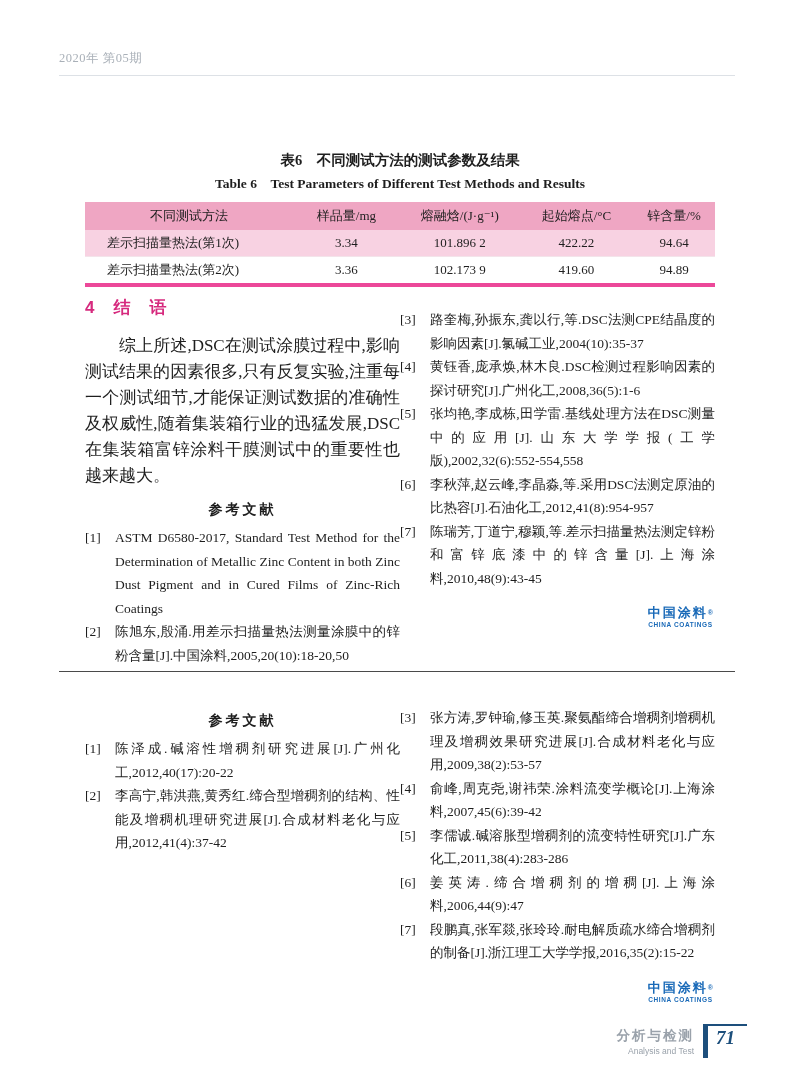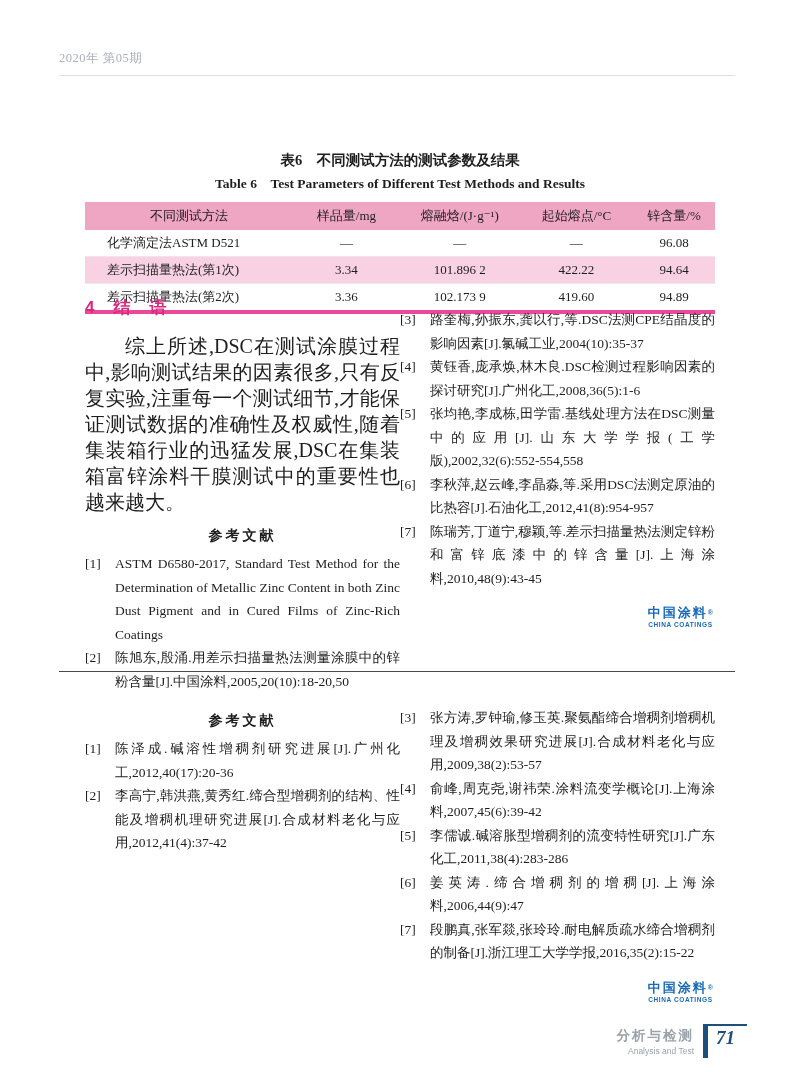--- a/index.html
+++ b/index.html
@@ -38,21 +38,21 @@
   .cols { display:flex; }
   .top-cols { position:absolute; top:296px; left:85px; width:630px; }
   .col { flex:1 1 0; min-width:0; }
   .pad-top { padding-top:12px; }
 
   .sec-head {
     color:#d62a7e; font-size:17px; font-weight:bold; margin:0 0 12px 0;
     font-family:"Liberation Sans","DejaVu Sans",sans-serif; letter-spacing:1px;
   }
   .body-para {
-    font-size:20px; line-height:26px; text-align:justify; text-indent:2em;
+    font-size:17px; line-height:26px; text-align:justify; text-indent:2em;
     margin:14px 0 12px 0;
   }
   .ref-head { text-align:center; font-weight:bold; font-size:14px; letter-spacing:3px; margin:6px 0 7px 0; }
   .ref { display:flex; font-size:13.5px; line-height:23.5px; }
   .ref-num { flex:0 0 30px; width:30px; }
   .ref-text { flex:1 1 auto; text-align:justify; }
 
   
   .logo {
     margin:16px 2px 0 auto; width:fit-content; text-align:center; color:#1a6ab8;
@@ -106,27 +106,20 @@
       <thead>
         <tr>
           <th>不同测试方法</th>
           <th>样品量/mg</th>
           <th>熔融焓/(J·g⁻¹)</th>
           <th>起始熔点/°C</th>
           <th>锌含量/%</th>
         </tr>
       </thead>
       <tbody>
-        <tr>
-          <td class="first">化学滴定法ASTM D521</td>
-          <td>—</td>
-          <td>—</td>
-          <td>—</td>
-          <td>96.08</td>
-        </tr>
         <tr class="hl">
           <td class="first">差示扫描量热法(第1次)</td>
           <td>3.34</td>
           <td>101.896 2</td>
           <td>422.22</td>
           <td>94.64</td>
         </tr>
         <tr>
           <td class="first">差示扫描量热法(第2次)</td>
           <td>3.36</td>
@@ -181,21 +174,21 @@
   </div>
 
   <div class="divider"></div>
 
   <div class="lower">
     <div class="cols">
       <div class="col">
         <div class="ref-head">参考文献</div>
         <div class="ref">
           <span class="ref-num">[1]</span>
-          <span class="ref-text">陈泽成.碱溶性增稠剂研究进展[J].广州化工,2012,40(17):20-36</span>
+          <span class="ref-text">陈泽成.碱溶性增稠剂研究进展[J].广州化工,2012,40(17):20-22</span>
         </div>
         <div class="ref">
           <span class="ref-num">[2]</span>
           <span class="ref-text">李高宁,韩洪燕,黄秀红.缔合型增稠剂的结构、性能及增稠机理研究进展[J].合成材料老化与应用,2012,41(4):37-42</span>
         </div>
       </div>
       <div class="col">
         <div class="ref">
           <span class="ref-num">[3]</span>
           <span class="ref-text">张方涛,罗钟瑜,修玉英.聚氨酯缔合增稠剂增稠机理及增稠效果研究进展[J].合成材料老化与应用,2009,38(2):53-57</span>

